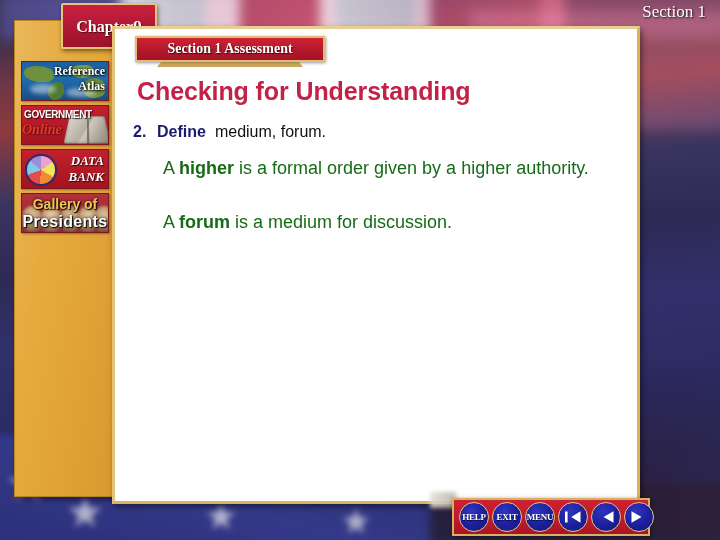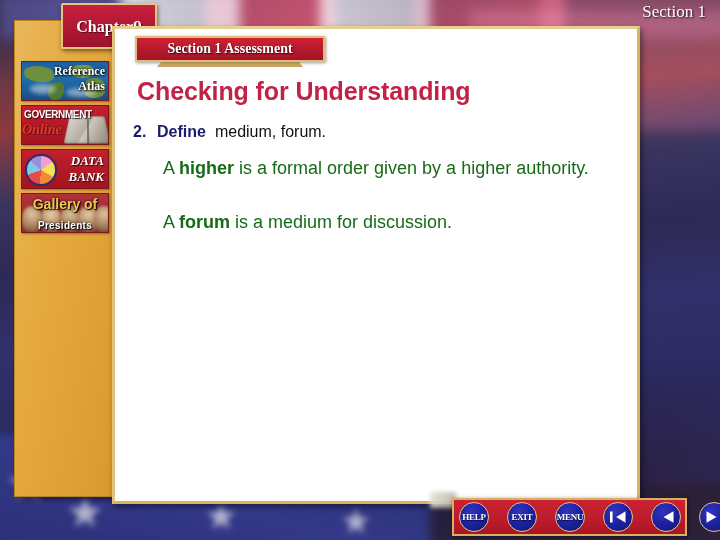--- a/index.html
+++ b/index.html
@@ -226,21 +226,21 @@
     font-weight: bold;
     font-size: 14px;
     text-shadow: 1px 1px 1px rgba(0,0,0,.95), 0 0 3px rgba(0,0,0,.9);
   }
   .btn-pres .t2 {
     position: absolute; left: 0; right: 0; bottom: 1px;
     text-align: center;
     color: #fff;
     font-family: "Liberation Sans", sans-serif;
     font-weight: bold;
-    font-size: 10px;
+    font-size: 16px;
     letter-spacing: .3px;
     text-shadow: 1px 1px 1px rgba(0,0,0,.95), 0 0 3px rgba(0,0,0,.95);
   }
 
   
   .section-label {
     position: absolute;
     right: 14px; top: 2px;
     color: #fff;
     font-family: "Liberation Serif", serif;
@@ -330,28 +330,28 @@
     line-height: 23px;
   }
   .answer b { font-weight: bold; }
   .a1 { top: 128px; }
   .a2 { top: 182px; }
 
   
   .navbar {
     position: absolute;
     left: 452px; top: 498px;
-    width: 235px; height: 38px;
+    width: 198px; height: 38px;
     background: linear-gradient(180deg, #cc2233 0%, #bb1b2b 60%, #a81526 100%);
     border: 2px solid #d8b濃;
     border: 2px solid #d8b062;
     box-sizing: border-box;
     display: flex;
     align-items: center;
-    gap: 18px;
+    gap: 3px;
     padding-left: 5px;
     box-shadow: 1px 1px 4px rgba(0,0,0,.5);
   }
   .navbtn {
     width: 30px; height: 30px;
     border-radius: 50%;
     background: radial-gradient(circle at 38% 30%, #2f35c0 0%, #1b1f9a 55%, #151875 100%);
     border: 1.5px solid #e3c585;
     box-sizing: border-box;
     display: flex; align-items: center; justify-content: center;

